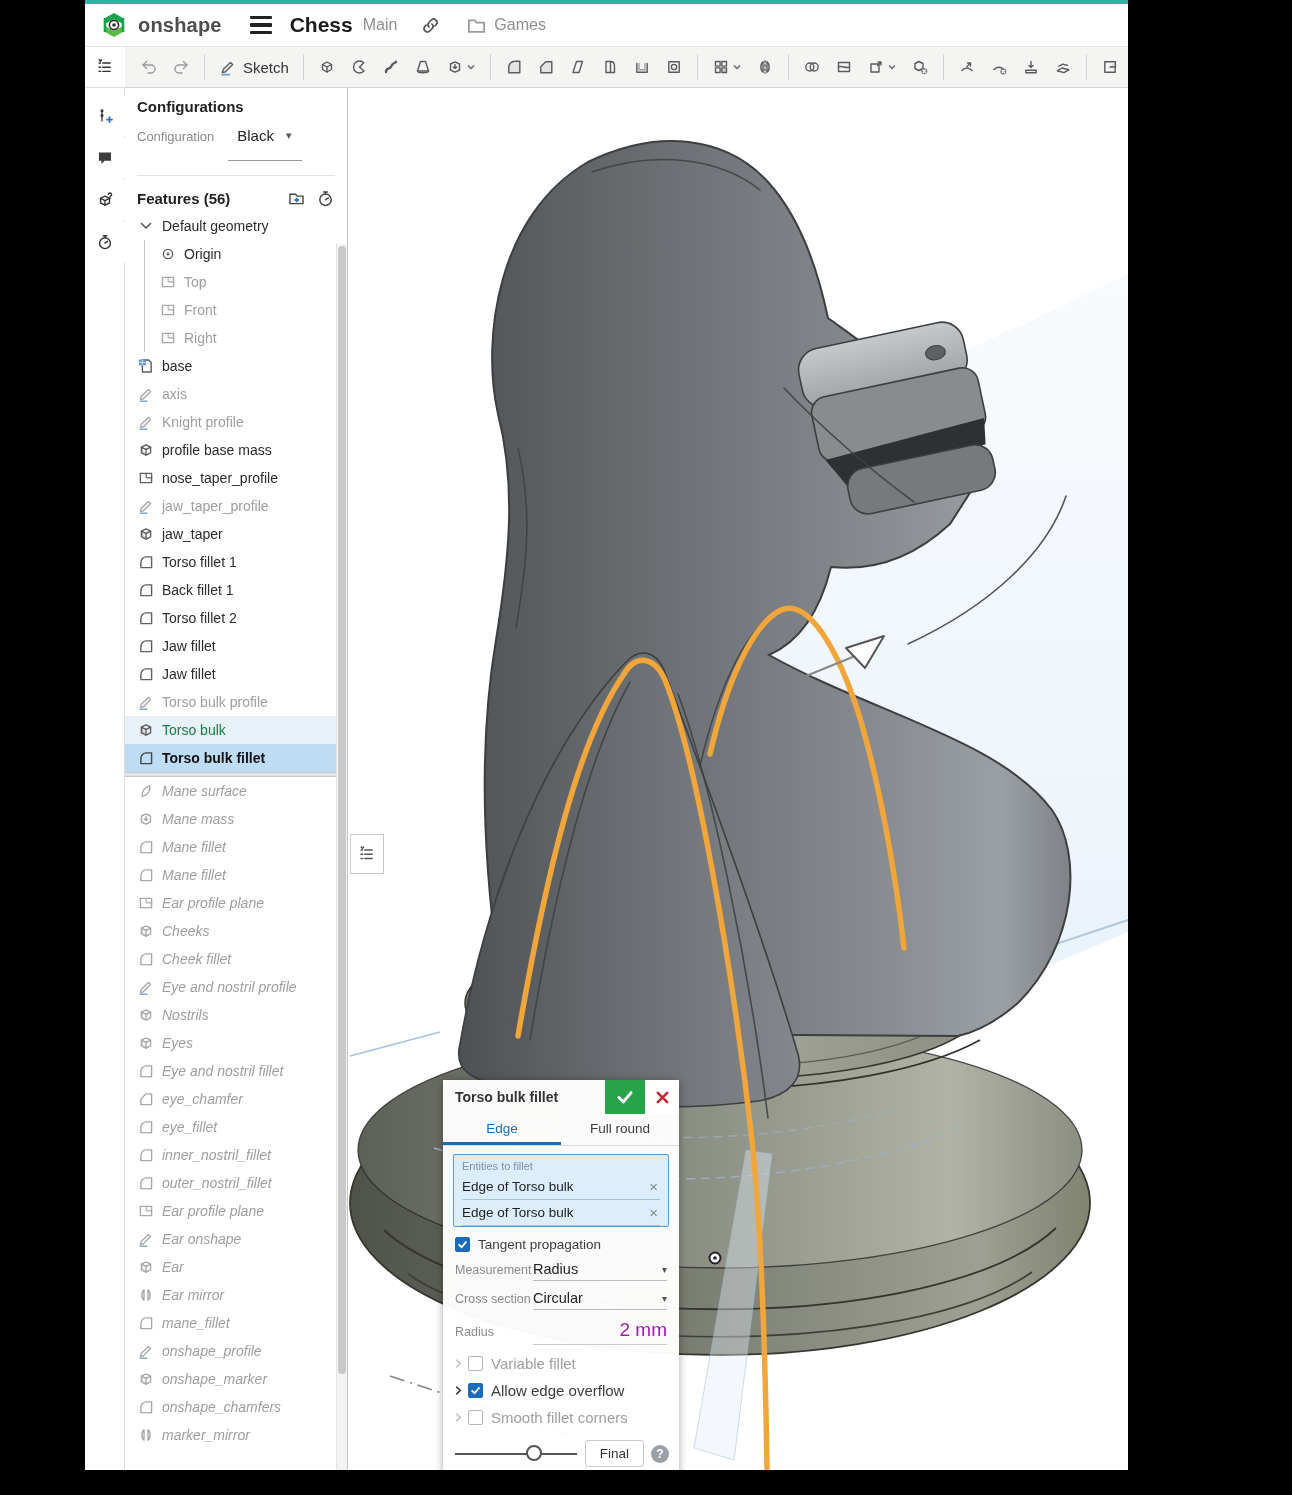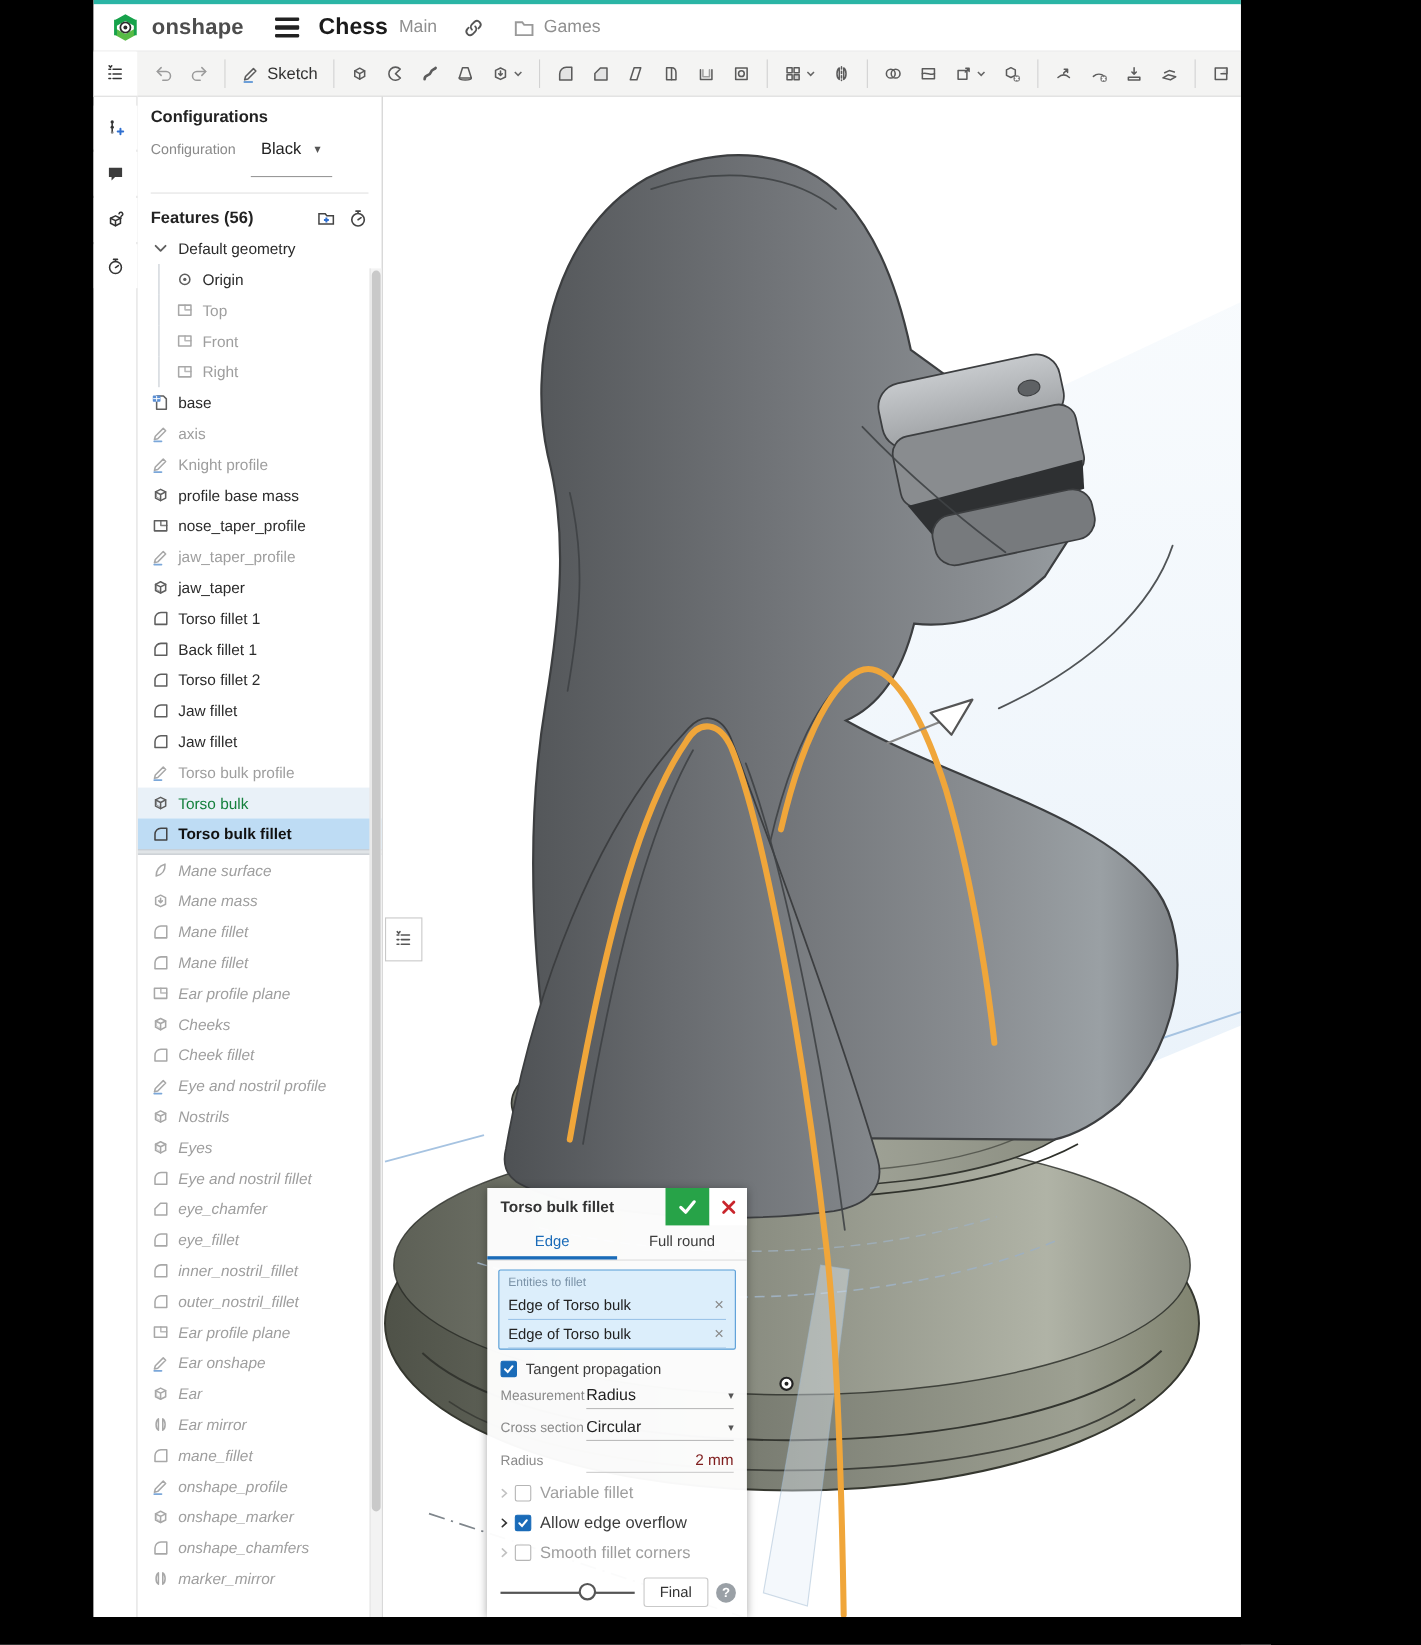--- a/index.html
+++ b/index.html
@@ -82,21 +82,21 @@
   .ent-row{display:flex;align-items:center;height:26px;border-bottom:1px solid #9cc4e8;font-size:13.5px;color:#222;}
   .ent-row span:first-child{flex:1;}
   .ent-x{color:#8a8a8a;font-size:15px;cursor:pointer;padding:0 2px;}
   .chk-row{display:flex;align-items:center;margin:10px 2px 6px 2px;font-size:13.5px;color:#3c3c3c;cursor:pointer;}
   .chk{width:15px;height:15px;border:1px solid #b5b5b5;border-radius:2px;background:#fff;margin-right:8px;display:inline-flex;align-items:center;justify-content:center;flex:none;}
   .chk.checked{background:#1a6bb8;border-color:#1a6bb8;}
   .fld{display:flex;align-items:baseline;margin:9px 2px 0 2px;}
   .fld-label{font-size:12.5px;color:#8a8a8a;width:78px;flex:none;}
   .fld-ctl{flex:1;display:flex;align-items:center;justify-content:space-between;font-size:14.5px;color:#222;border-bottom:1px solid #bbb;padding-bottom:3px;cursor:pointer;}
   .fld-ctl .dd{font-size:10px;color:#555;}
-  .fld-val{flex:1;text-align:right;font-size:14px;color:#7f1d1d;border-bottom:1px solid #ccc;padding-bottom:3px;}
+  .fld-val{flex:1;text-align:right;font-size:19px;color:#a21caf;border-bottom:1px solid #ccc;padding-bottom:3px;}
   .tgl{display:flex;align-items:center;margin:10px 2px 0 0;font-size:15px;color:#3c3c3c;}
   .tgl .tchev{display:inline-flex;color:#333;margin-right:4px;cursor:pointer;}
   .tgl.muted{color:#9e9e9e;} .tgl.muted .tchev{color:#c2c2c2;}
   .dlg-foot{display:flex;align-items:center;margin-top:14px;}
   .slider{position:relative;flex:1;height:18px;margin:0 8px 0 2px;cursor:pointer;}
   .slider .track{position:absolute;left:0;right:0;top:8px;height:2px;background:#555;}
   .slider .handle{position:absolute;left:58%;top:0;width:16px;height:16px;border:2px solid #555;border-radius:50%;background:#fff;}
   .final-btn{border:1px solid #c9c9c9;background:#fff;border-radius:3px;font-size:13.5px;color:#333;padding:5px 14px;cursor:pointer;font-family:"Liberation Sans",sans-serif;}
   .help{width:18px;height:18px;border-radius:50%;background:#9aa0a6;color:#fff;font-size:12px;font-weight:700;display:inline-flex;align-items:center;justify-content:center;margin-left:7px;cursor:pointer;}
 </style>

